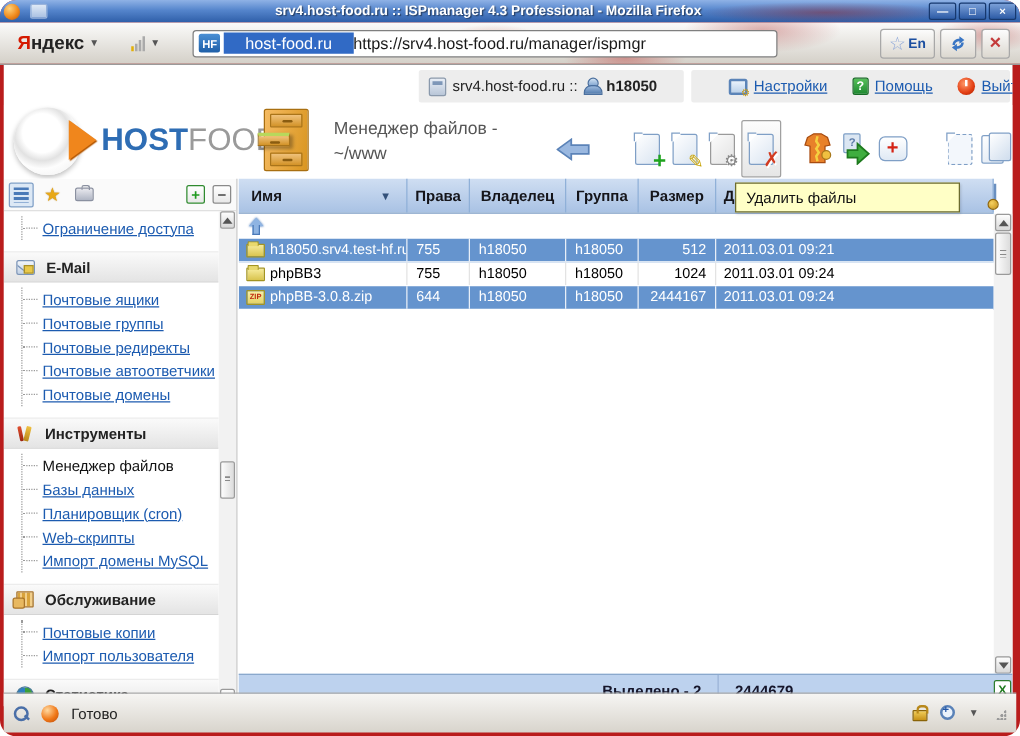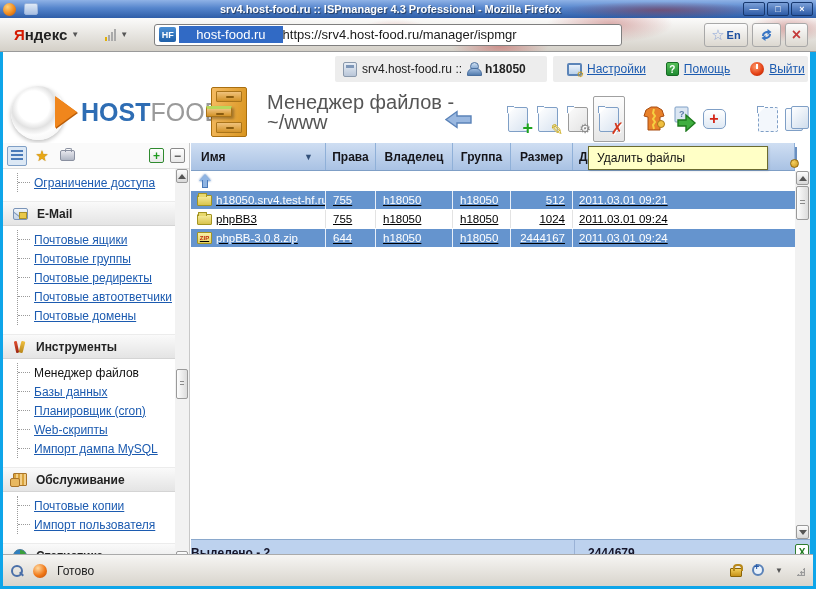--- a/index.html
+++ b/index.html
@@ -1,17 +1,17 @@
 <!DOCTYPE html>
 <html><head>
 <meta charset="utf-8">
 <style>
   * { margin:0; padding:0; box-sizing:border-box; }
   html,body { font-family:"Liberation Sans","DejaVu Sans",sans-serif; }
-  .window { position:relative; width:816px; height:589px; background:#0ea5e9; overflow:hidden; }
+  .window { position:relative; width:816px; height:589px; background:#b91c1c; overflow:hidden;border-radius:13px; }
 
   
   .titlebar { position:absolute; left:0; top:0; width:816px; height:18px;
     background: radial-gradient(140px 12px at 660px 10px, rgba(150,30,30,.45), transparent 70%),
                 linear-gradient(180deg,#8fb2e6 0%,#5585cc 45%,#2e5ea8 100%);
     display:flex; align-items:center; color:#fff; }
   .fx-ball { width:13px; height:13px; border-radius:50%; margin-left:3px;
     background: radial-gradient(circle at 35% 30%, #ffd27a, #f08a1d 55%, #b4510a); }
   .tb-sq { width:14px; height:12px; margin-left:8px; border:1px solid #9ab4dc; border-radius:2px;
     background:linear-gradient(#dfe9f6,#a9c0e2); }
@@ -55,21 +55,21 @@
   .stop-x { color:#c43b3b; font-size:16px; font-weight:bold; }
 
   
   .page { position:absolute; left:3px; top:52px; width:807px; height:513px; background:#fff; overflow:hidden; }
 
   
   .acct-box { position:absolute; left:332px; top:4px; width:212px; height:26px; background:#ededed;
     border-radius:2px; display:flex; align-items:center; font-size:12px; color:#222; padding-left:8px; gap:5px; }
   .acct-user { font-weight:bold; }
   .links-box { position:absolute; left:550px; top:4px; right:2px; height:26px; background:#ededed;
-    border-radius:2px; display:flex; align-items:center; font-size:12px; gap:8px; padding-left:14px; }
+    border-radius:2px; display:flex; align-items:center; font-size:12px; gap:8px; padding-left:30px; }
   .links-box a { color:#1c5bb0; text-decoration:underline; cursor:pointer; }
   .link-group { display:flex; align-items:center; gap:5px; margin-right:12px; }
   .calc-ic { width:14px; height:15px; background:linear-gradient(#e8eef6,#b9c6d8); border:1px solid #8a99ac; border-radius:2px; position:relative; }
   .calc-ic::before { content:""; position:absolute; left:2px; top:2px; right:2px; height:3px; background:#7e97b8; }
   .person-ic { width:13px; height:14px; position:relative; }
   .person-ic::before { content:""; position:absolute; left:3px; top:0; width:7px; height:7px; border-radius:50%;
     background:linear-gradient(#cfe0f2,#6d96c8); border:1px solid #4a6f9e; }
   .person-ic::after { content:""; position:absolute; left:0; bottom:0; width:13px; height:6px;
     border-radius:6px 6px 0 0; background:linear-gradient(#9dbade,#537cae); border:1px solid #4a6f9e; }
   .monitor-ic { width:15px; height:13px; border:2px solid #5b84b8; border-radius:2px;
@@ -93,21 +93,21 @@
   .logo-host { color:#2e6db4; }
   .logo-food { color:#9a9a9a; font-weight:normal; }
   .cabinet { position:absolute; left:208px; top:3px; width:36px; height:50px;
     background:linear-gradient(100deg,#f5bb62,#d9951f); border:1px solid #a96f10; border-radius:2px; }
   .cabinet i { position:absolute; left:4px; width:26px; height:11px; background:linear-gradient(#f0c27c,#d39328);
     border:1px solid #a9741a; border-radius:1px; }
   .cabinet i::before { content:""; position:absolute; left:9px; top:4px; width:8px; height:2px; background:#8a5c10; border-radius:1px; }
   .cabinet i:nth-child(1){top:3px;}
   .cabinet i:nth-child(2){top:18px; left:-6px; box-shadow:2px 2px 3px rgba(0,0,0,.3); border-top:3px solid #b8d85c; }
   .cabinet i:nth-child(3){top:34px;}
-  .page-title { position:absolute; left:264px; top:8px; font-size:20px; color:#555; line-height:20px; }
+  .page-title { position:absolute; left:264px; top:8px; font-size:14px; color:#555; line-height:20px; }
 
   
   .tools { position:absolute; left:440px; top:12px; height:46px; display:flex; align-items:center; }
   .tbtn { width:30px; height:36px; display:flex; align-items:center; justify-content:center; position:relative; cursor:pointer; }
   .tbtn.active { border:1px solid #a0a0a0; border-radius:2px; background:linear-gradient(#fdfdfd,#e6e6e6); width:32px; height:46px; }
   .gap-l { margin-left:14px; }
   .gap-xl { margin-left:24px; }
   .doc { width:20px; height:25px; background:linear-gradient(135deg,#ffffff,#d9e4f1); border:1px solid #7f9fc6; border-radius:2px; position:relative; }
   .doc::before { content:""; position:absolute; left:-1px; top:-1px; width:0; height:0;
     border-top:7px solid #fff; border-right:7px solid transparent; border-left:none;
@@ -140,38 +140,38 @@
   .tset { position:absolute; right:0; top:5px; width:15px; height:18px; }
   .grid-ic { width:13px; height:13px; border:1px solid #6a8fc0;
     background:
       linear-gradient(#fff,#fff) 0 4px/13px 1px no-repeat,
       linear-gradient(#fff,#fff) 0 8px/13px 1px no-repeat,
       linear-gradient(#fff,#fff) 4px 0/1px 13px no-repeat,
       linear-gradient(#fff,#fff) 8px 0/1px 13px no-repeat,
       linear-gradient(#bcd2ec,#8fb2dc); position:relative; }
   .grid-ic::after { content:""; position:absolute; right:-3px; bottom:-3px; width:7px; height:7px; border-radius:50%;
     background:radial-gradient(circle at 35% 35%, #f5d060, #c79218); border:1px solid #93680c; }
-  .tbody { position:absolute; left:0; top:28px; width:604px; bottom:26px; overflow:hidden;text-decoration:underline; }
+  .tbody { position:absolute; left:0; top:28px; width:604px; bottom:26px; overflow:hidden; }
   .uprow { height:20px; display:flex; align-items:center; padding-left:7px; }
   .row { height:19px; display:flex; font-size:11.5px; color:#000; align-items:stretch; border-bottom:1px solid #fff; cursor:default; }
   .row.sel { background:#6594ce; color:#fff; }
   .td { display:flex; align-items:center; border-right:1px solid #e3e3e3; overflow:hidden; white-space:nowrap; }
   .row.sel .td { border-right-color:rgba(255,255,255,.85); }
   .td.c-name { padding-left:6px; gap:4px; }
   .td.c-perm, .td.c-own, .td.c-grp { padding-left:7px; }
   .td.c-size { justify-content:flex-end; padding-right:7px;text-align:right; }
   .td.c-date { padding-left:6px; flex:1; border-right:none; }
   .folder-ic { width:15px; height:11px; background:linear-gradient(#f6ec9c,#d9c44e); border:1px solid #a39422; border-radius:1px; position:relative; flex:none; }
   .folder-ic::before { content:""; position:absolute; left:0; top:-3px; width:7px; height:3px;
     background:#e8d96e; border:1px solid #a39422; border-bottom:none; border-radius:1px 1px 0 0; }
   .zip-ic { width:15px; height:12px; background:linear-gradient(#f8f0a8,#e3d163); border:1px solid #a39422; border-radius:1px;
     color:#c02a10; font-size:6px; font-weight:bold; display:flex; align-items:center; justify-content:center; flex:none; }
   .tfoot { position:absolute; left:0; bottom:0; width:100%; height:26px; background:#bdd2ee; border-top:1px solid #8aa8cc;
     font-size:12px; font-weight:bold; color:#15152a; display:flex; align-items:center; }
-  .tfoot .fsel { width:370px; }
+  .tfoot .fsel { width:370px;text-align:right; }
   .fsep { width:1px; height:100%; background:#9ab2d6; margin-left:13px; }
   .ftotal { padding-left:13px; }
   .export-ic { position:absolute; right:1px; bottom:4px; width:14px; height:17px; background:#fff; border:1px solid #2f7d2f;
     border-radius:2px; color:#1e7a1e; font-size:10px; font-weight:bold; display:flex; align-items:center; justify-content:center; }
 
   
   .vscroll { position:absolute; width:15px; background:#f2f2f2; }
   .vscroll.mainsb { right:0; top:28px; bottom:26px; }
   .sb-btn { position:absolute; left:1px; right:1px; height:14px; background:linear-gradient(#fdfdfd,#d8d8d8);
     border:1px solid #9a9a9a; border-radius:2px; display:flex; align-items:center; justify-content:center; }
@@ -448,21 +448,21 @@
             <li>
               <a>Базы данных</a>
             </li>
             <li>
               <a>Планировщик (cron)</a>
             </li>
             <li>
               <a>Web-скрипты</a>
             </li>
             <li>
-              <a>Импорт дампа MySQL</a>
+              <a>Импорт домены MySQL</a>
             </li>
           </ul>
           <div class="sec-hdr">
             <span class="serv-ic"></span>
             <span>Обслуживание</span>
           </div>
           <ul class="sec-items">
             <li>
               <a>Почтовые копии</a>
             </li>

